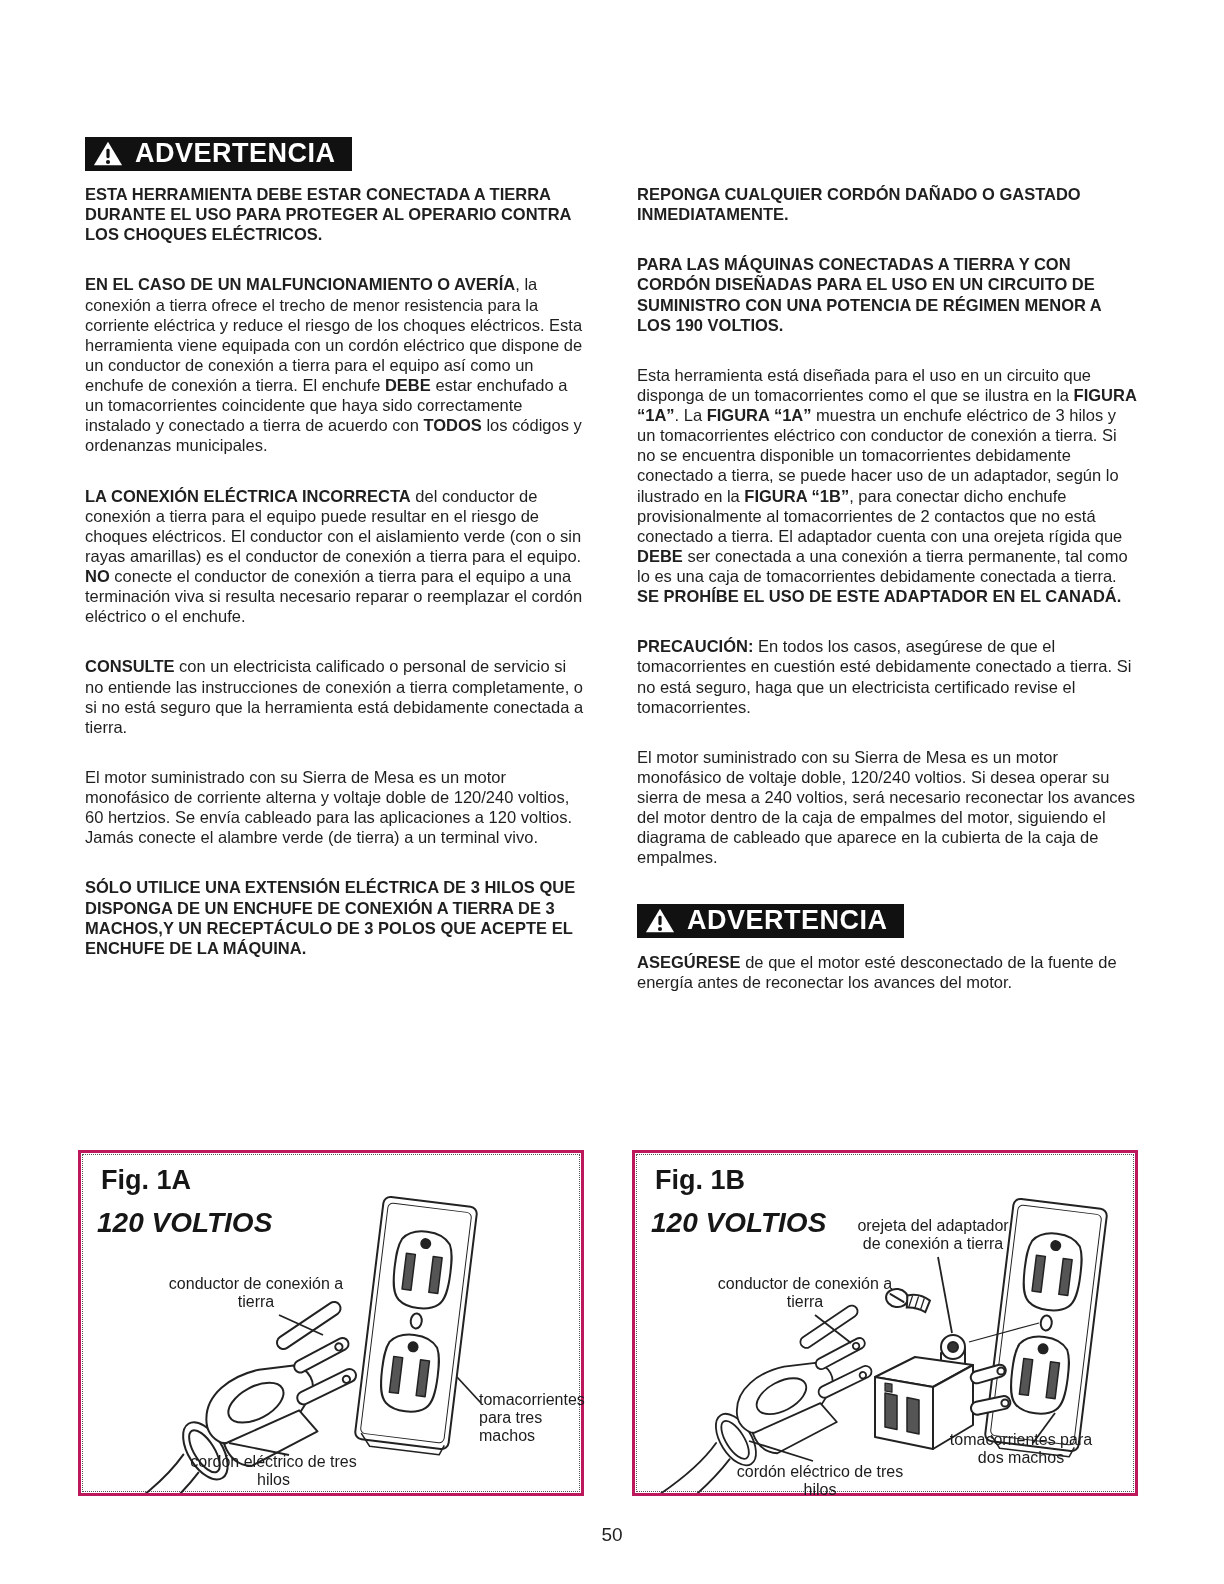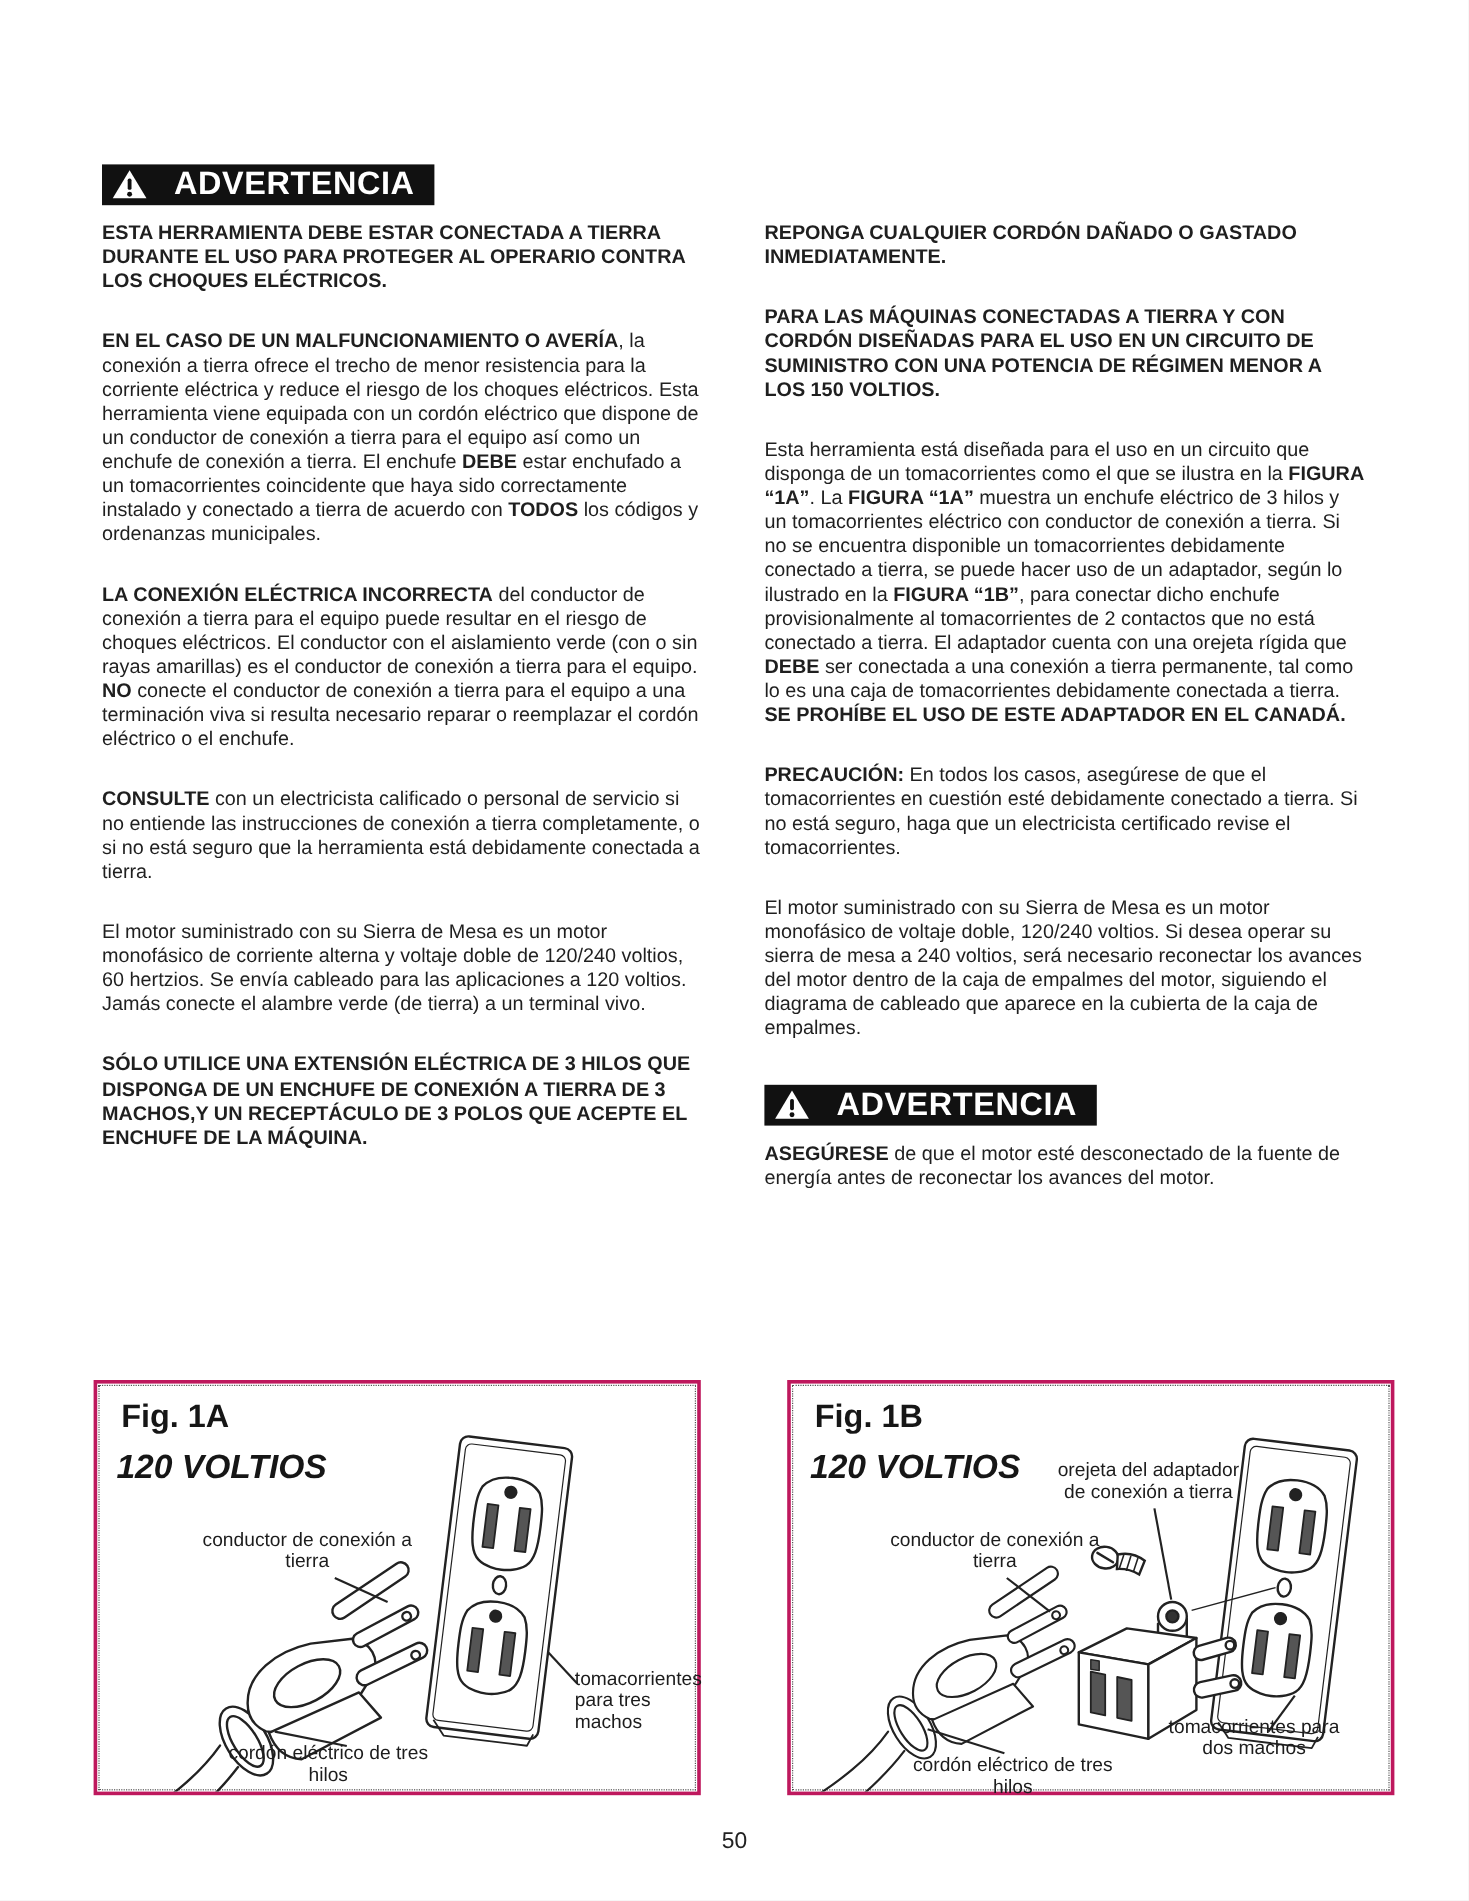--- a/index.html
+++ b/index.html
@@ -16,21 +16,21 @@
     position:absolute;left:82px;top:57px;width:1042px;height:62px;
     background:#151515;
     display:flex;align-items:center;justify-content:center;
   }
   .banner-title{
     color:#ffffff;font-size:35px;font-weight:bold;letter-spacing:.5px;
     white-space:nowrap;
   }
   
   .warn-badge{
-    display:inline-flex;align-items:center;gap:22px;
+    display:inline-flex;align-items:center;gap:12px;
     background:#111111;color:#ffffff;
     font-weight:bold;font-size:27px;letter-spacing:.5px;
     padding:3px 16px 4px 8px;
     line-height:1;
   }
   .warn-badge svg{display:block;}
   #warn-badge-top{position:absolute;left:85px;top:137px;}
   
   .col{position:absolute;top:184px;width:500px;}
   #col-left{left:85px;}
@@ -47,21 +47,21 @@
     position:absolute;top:1150px;width:506px;height:346px;
     border:3px solid #be185d;
     box-sizing:border-box;
     background:#ffffff;
   }
   .figure-box::before{
     content:"";position:absolute;left:1px;top:1px;right:1px;bottom:1px;
     border:1px dotted #555;pointer-events:none;
   }
   #fig-1a{left:78px;}
-  #fig-1b{left:656px;}
+  #fig-1b{left:632px;}
   .fig-title{
     position:absolute;left:20px;top:12px;
     font-size:27px;font-weight:bold;color:#161616;
   }
   .fig-voltage{
     position:absolute;left:16px;top:54px;
     font-size:28px;font-weight:bold;color:#161616;font-style:italic;
   }
   .fig-svg{position:absolute;left:0;top:0;}
   .fig-label{
@@ -159,21 +159,21 @@
     <p><b>ESTA HERRAMIENTA DEBE ESTAR CONECTADA A TIERRA DURANTE EL USO PARA PROTEGER AL OPERARIO CONTRA LOS CHOQUES ELÉCTRICOS.</b></p>
     <p><b>EN EL CASO DE UN MALFUNCIONAMIENTO O AVERÍA</b><span>, la conexión a tierra ofrece el trecho de menor resistencia para la corriente eléctrica y reduce el riesgo de los choques eléctricos. Esta herramienta viene equipada con un cordón eléctrico que dispone de un conductor de conexión a tierra para el equipo así como un enchufe de conexión a tierra. El enchufe </span><b>DEBE</b><span> estar enchufado a un tomacorrientes coincidente que haya sido correctamente instalado y conectado a tierra de acuerdo con </span><b>TODOS</b><span> los códigos y ordenanzas municipales.</span></p>
     <p><b>LA CONEXIÓN ELÉCTRICA INCORRECTA</b><span> del conductor de conexión a tierra para el equipo puede resultar en el riesgo de choques eléctricos. El conductor con el aislamiento verde (con o sin rayas amarillas) es el conductor de conexión a tierra para el equipo. </span><b>NO</b><span> conecte el conductor de conexión a tierra para el equipo a una terminación viva si resulta necesario reparar o reemplazar el cordón eléctrico o el enchufe.</span></p>
     <p><b>CONSULTE</b><span> con un electricista calificado o personal de servicio si no entiende las instrucciones de conexión a tierra completamente, o si no está seguro que la herramienta está debidamente conectada a tierra.</span></p>
     <p><span>El motor suministrado con su Sierra de Mesa es un motor monofásico de corriente alterna y voltaje doble de 120/240 voltios, 60 hertzios. Se envía cableado para las aplicaciones a 120 voltios. Jamás conecte el alambre verde (de tierra) a un terminal vivo.</span></p>
     <p><b>SÓLO UTILICE UNA EXTENSIÓN ELÉCTRICA DE 3 HILOS QUE DISPONGA DE UN ENCHUFE DE CONEXIÓN A TIERRA DE 3 MACHOS,Y UN RECEPTÁCULO DE 3 POLOS QUE ACEPTE EL ENCHUFE DE LA MÁQUINA.</b></p>
   </div>
 
   <div id="col-right" class="col">
     <p><b>REPONGA CUALQUIER CORDÓN DAÑADO O GASTADO INMEDIATAMENTE.</b></p>
-    <p><b>PARA LAS MÁQUINAS CONECTADAS A TIERRA Y CON CORDÓN DISEÑADAS PARA EL USO EN UN CIRCUITO DE SUMINISTRO CON UNA POTENCIA DE RÉGIMEN MENOR A LOS 150 VOLTIOS.</b></p>
+    <p><b>PARA LAS MÁQUINAS CONECTADAS A TIERRA Y CON CORDÓN DISEÑADAS PARA EL USO EN UN CIRCUITO DE SUMINISTRO CON UNA POTENCIA DE RÉGIMEN MENOR A LOS 190 VOLTIOS.</b></p>
     <p><span>Esta herramienta está diseñada para el uso en un circuito que disponga de un tomacorrientes como el que se ilustra en la </span><b>FIGURA “1A”</b><span>. La </span><b>FIGURA “1A”</b><span> muestra un enchufe eléctrico de 3 hilos y un tomacorrientes eléctrico con conductor de conexión a tierra. Si no se encuentra disponible un tomacorrientes debidamente conectado a tierra, se puede hacer uso de un adaptador, según lo ilustrado en la </span><b>FIGURA “1B”</b><span>, para conectar dicho enchufe provisionalmente al tomacorrientes de 2 contactos que no está conectado a tierra. El adaptador cuenta con una orejeta rígida que </span><b>DEBE</b><span> ser conectada a una conexión a tierra permanente, tal como lo es una caja de tomacorrientes debidamente conectada a tierra. </span><b>SE PROHÍBE EL USO DE ESTE ADAPTADOR EN EL CANADÁ.</b></p>
     <p><b>PRECAUCIÓN:</b><span> En todos los casos, asegúrese de que el tomacorrientes en cuestión esté debidamente conectado a tierra. Si no está seguro, haga que un electricista certificado revise el tomacorrientes.</span></p>
     <p><span>El motor suministrado con su Sierra de Mesa es un motor monofásico de voltaje doble, 120/240 voltios. Si desea operar su sierra de mesa a 240 voltios, será necesario reconectar los avances del motor dentro de la caja de empalmes del motor, siguiendo el diagrama de cableado que aparece en la cubierta de la caja de empalmes.</span></p>
     <div id="warn-badge-right" class="warn-badge">
       <svg width="30" height="27" viewBox="0 0 32 28">
         <path d="M16 1.5 L31 26.5 L1 26.5 Z" fill="#ffffff"></path>
         <rect x="14.3" y="9" width="3.4" height="10" rx="1.5" fill="#111"></rect>
         <circle cx="16" cy="23" r="2.2" fill="#111"></circle>
       </svg>
       <span>ADVERTENCIA</span>

